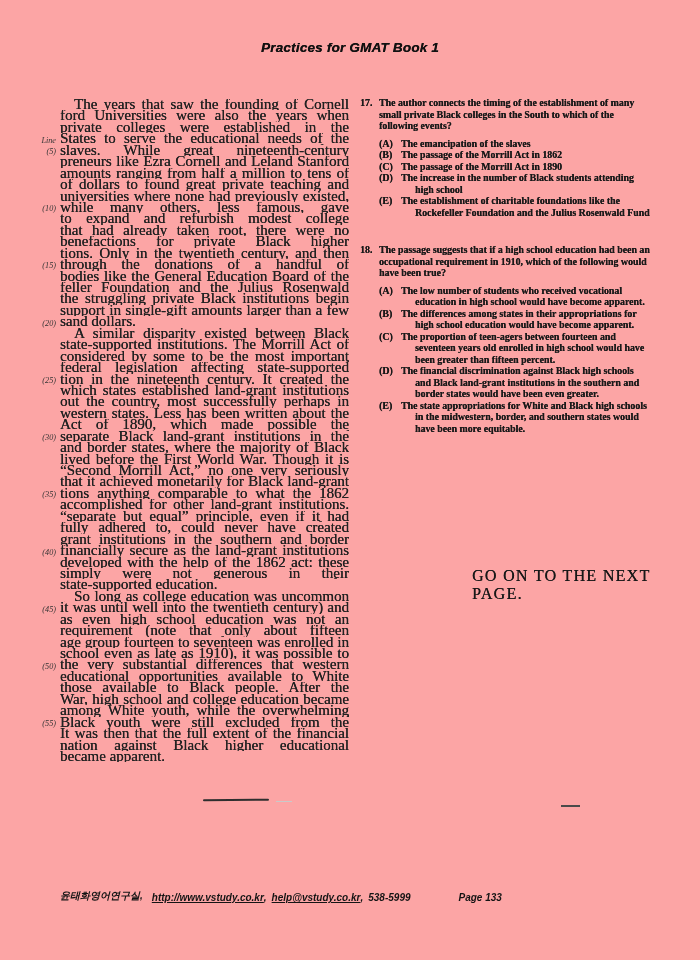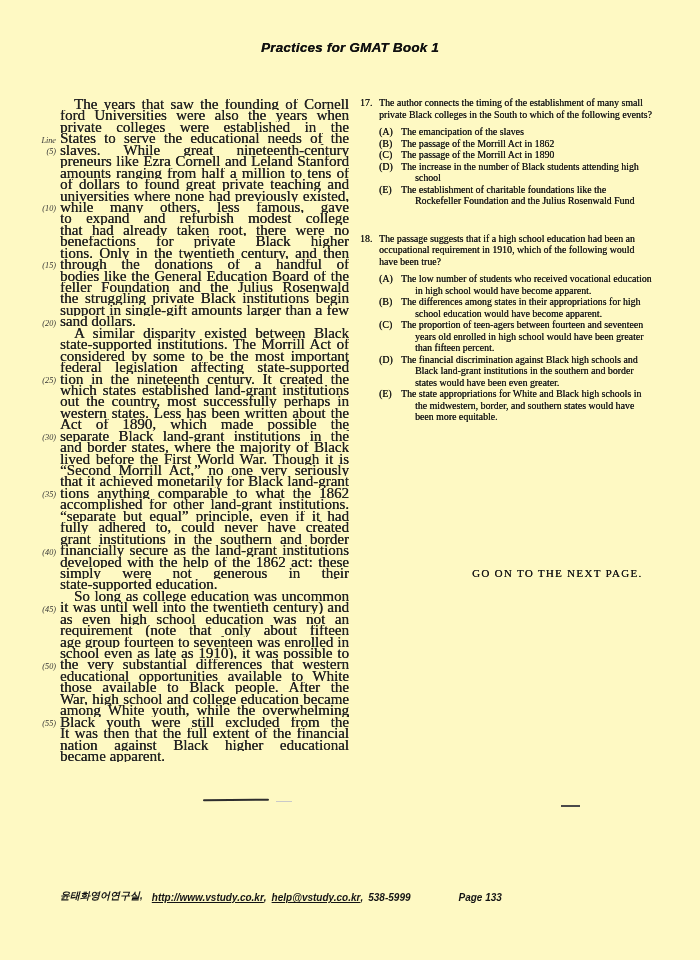--- a/index.html
+++ b/index.html
@@ -1,18 +1,18 @@
 <!DOCTYPE html>
 <html><head>
 <meta charset="utf-8">
 <style>
   html,body { margin:0; padding:0; background:#e8e8e8; }
   .page {
     position:relative; width:700px; height:960px; margin:0 auto;
-    background:#fef9c3; overflow:hidden; color:#1e1e1e;
+    background:#fca5a5; overflow:hidden; color:#1e1e1e;
     font-family:"Liberation Serif","DejaVu Serif",serif;
   }
   
   .header-title {
     position:absolute; top:40px; left:0; width:100%; text-align:center;
     font-family:"Liberation Sans","DejaVu Sans",sans-serif;
     font-weight:bold; font-style:italic; font-size:13.5px; letter-spacing:.2px;
     color:#111; text-shadow:.2px 0 0 #111;
   }
   
@@ -29,30 +29,30 @@
     text-align:justify; text-align-last:justify; white-space:normal;
     color:#222; text-shadow:.15px 0 0 #222;
   }
   .pline.pend { text-align-last:left; }
   .pline.indent { text-indent:14px; }
   
   .q-col {
     position:absolute; left:360px; top:97px; width:292px;
     font-size:9.9px; line-height:11.5px; color:#1a1a1a; text-shadow:.15px 0 0 #1a1a1a;
   }
-  .q { position:relative; padding-left:19px; }
+  .q { position:relative; padding-left:19px;font-weight:bold; }
   .q + .q { margin-top:26px; }
   .qnum { position:absolute; left:0; top:0; }
   .opts { margin-top:6px; }
   .opt { padding-left:36px; text-indent:-36px; }
   .opt .letter { display:inline-block; width:22px; text-indent:0; }
   
   .go-on {
     position:absolute; left:472px; top:567px;
-    font-size:11px; letter-spacing:1.3px; color:#181818; text-shadow:.2px 0 0 #181818;
+    font-size:16px; letter-spacing:1.3px; color:#181818; text-shadow:.2px 0 0 #181818;
   }
   
   .dash { position:absolute; }
   .dash1 { left:203px; top:799px; width:66px; height:2.4px; background:#2e2e2e; border-radius:1px; transform:rotate(-.4deg); }
   .dash2 { left:276px; top:801px; width:16px; height:1.2px; background:#c9c9c9; }
   .dash3 { left:561px; top:805px; width:19px; height:1.6px; background:#4a4a4a; }
   
   .footer {
     position:absolute; left:60px; top:889px; width:582px;
     display:flex; align-items:flex-end; white-space:nowrap;

